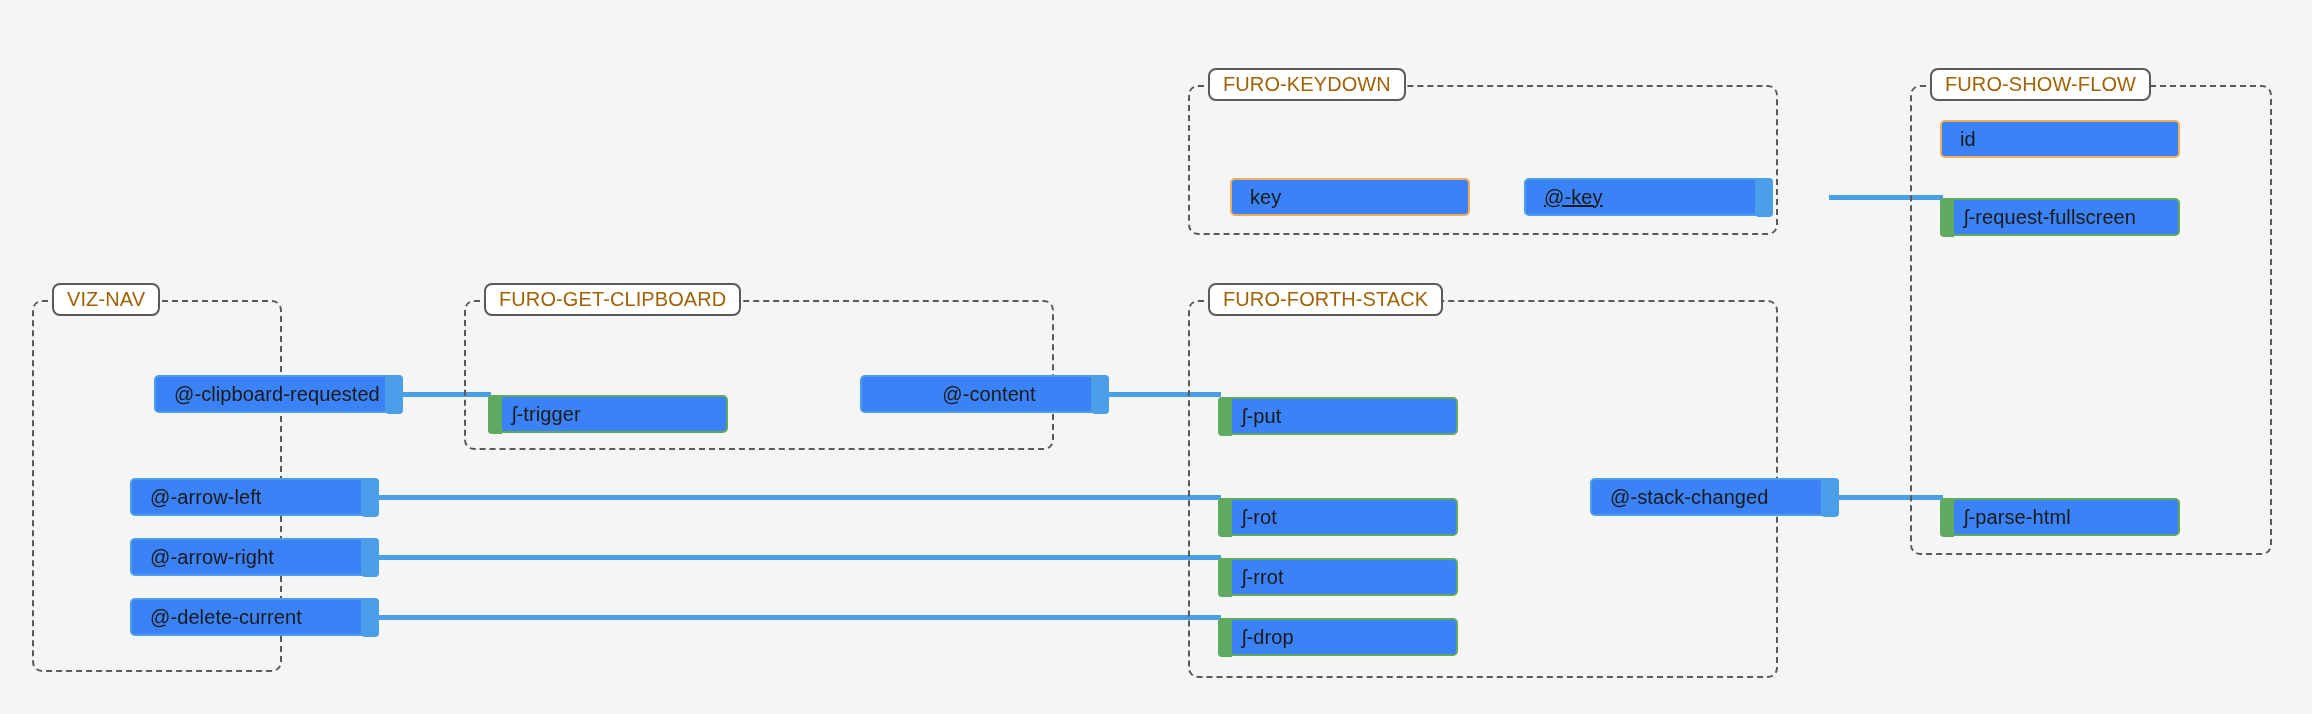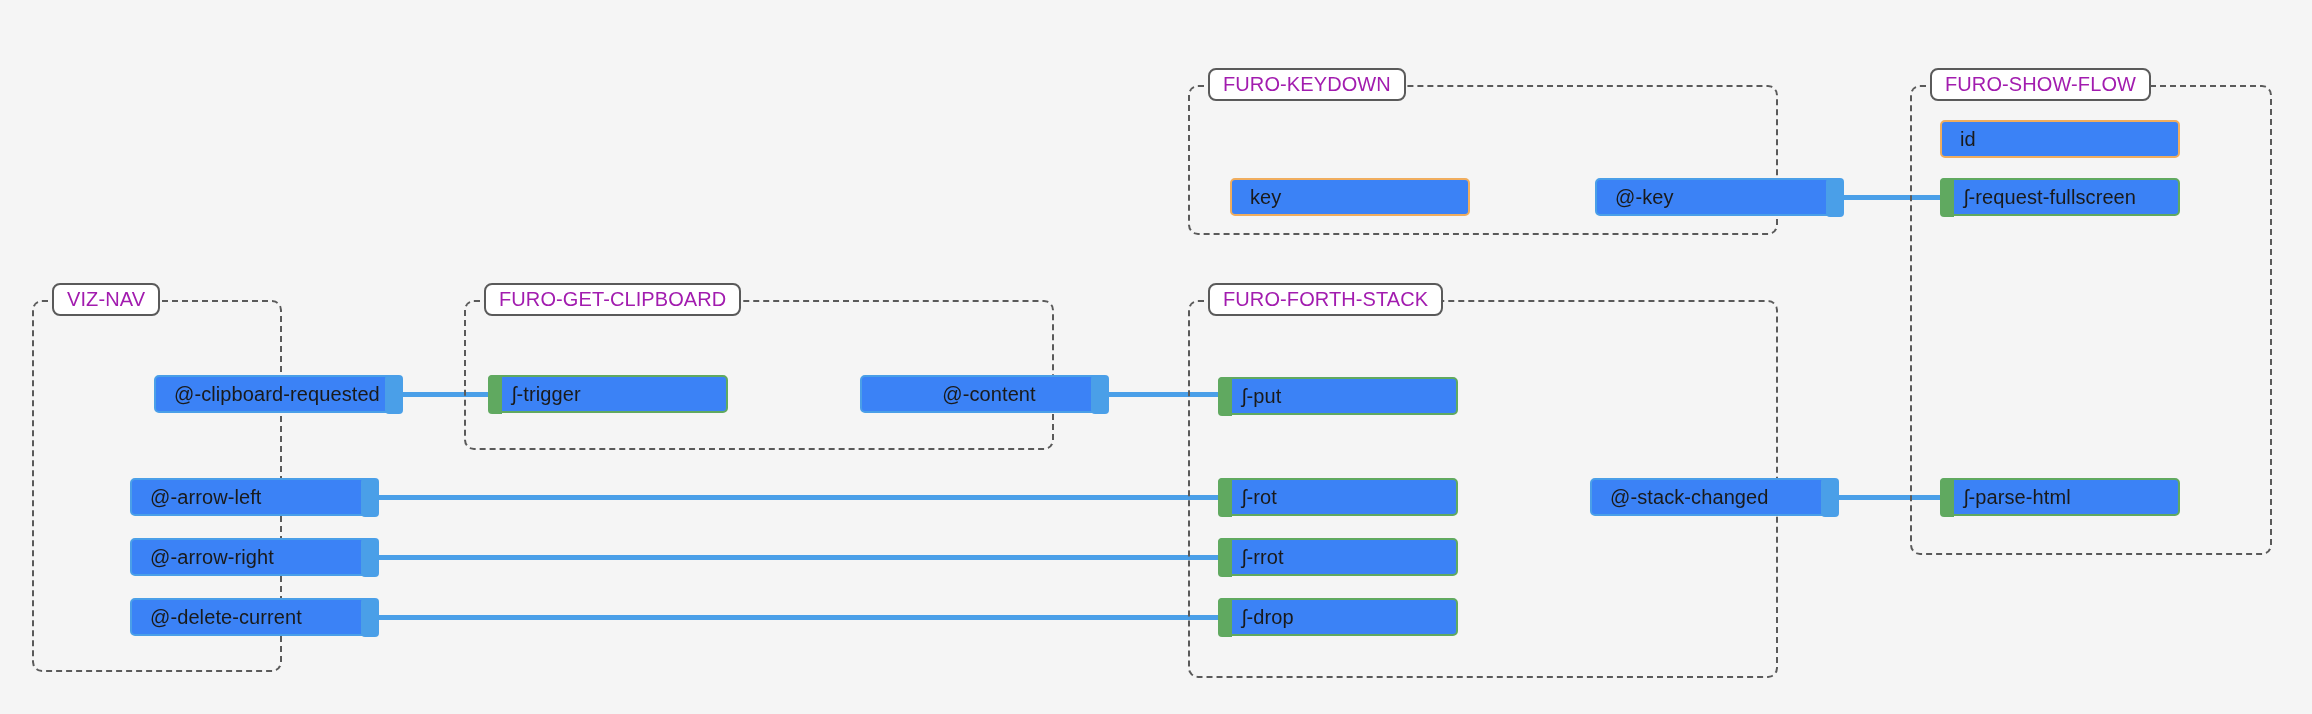--- a/index.html
+++ b/index.html
@@ -32,21 +32,21 @@
   .component-title {
     position: absolute;
     top: -19px;
     left: 18px;
     background: #ffffff;
     border: 2.5px solid #5a5a5a;
     border-radius: 8px;
     padding: 4px 13px 5px 13px;
     font-size: 20px;
     line-height: 1;
-    color: #a21caf;
+    color: #a16207;
     white-space: nowrap;
     letter-spacing: 0.1px;
   }
 
   
   .wire {
     position: absolute;
     background: #4a9fe8;
     height: 5px;
     border-radius: 0;
@@ -85,20 +85,21 @@
     bottom: -2.5px;
     width: 18px;
     background: #4a9fe8;
     border-radius: 4px;
   }
 
   
   .port.method {
     border: 2.5px solid #60a960;
     padding-left: 22px;
+    margin-top: 20px;
   }
   .port.method .tab-left {
     position: absolute;
     left: -2.5px;
     top: -2.5px;
     bottom: -2.5px;
     width: 14px;
     background: #60a960;
     border-radius: 4px 0 0 4px;
   }
@@ -155,21 +156,21 @@
       <span class="tab-left"></span>
       <span class="port-label">ʃ-trigger</span>
     </div>
     <div class="port event" style="left: 860px; top: 375px; width: 240px; justify-content: center;">
       <span class="tab-right"></span>
       <span class="port-label">@-content</span>
     </div>
     <div class="port attr" style="left: 1218px; top: 178px; width: 240px; margin-left: 12px;">
       <span class="port-label">key</span>
     </div>
-    <div class="port event" style="left: 1595px; top: 178px; width: 240px;">
+    <div class="port event" style="left: 1524px; top: 178px; width: 240px; text-decoration: underline;">
       <span class="tab-right"></span>
       <span class="port-label">@-key</span>
     </div>
     <div class="port method" style="left: 1218px; top: 377px; width: 240px;">
       <span class="tab-left"></span>
       <span class="port-label">ʃ-put</span>
     </div>
     <div class="port method" style="left: 1218px; top: 478px; width: 240px;">
       <span class="tab-left"></span>
       <span class="port-label">ʃ-rot</span>

